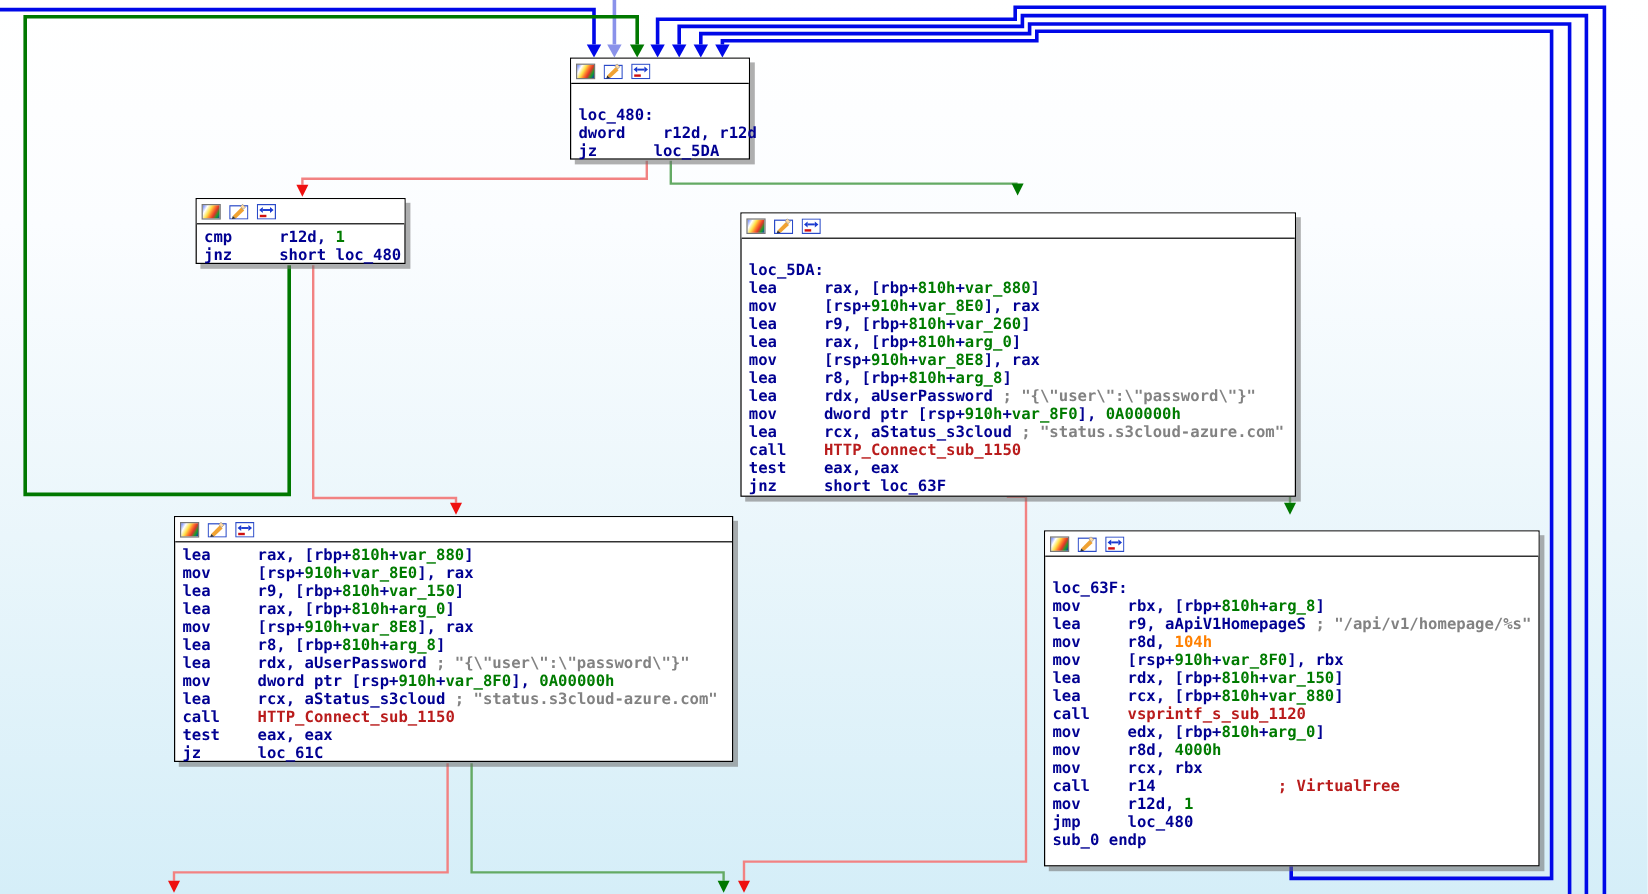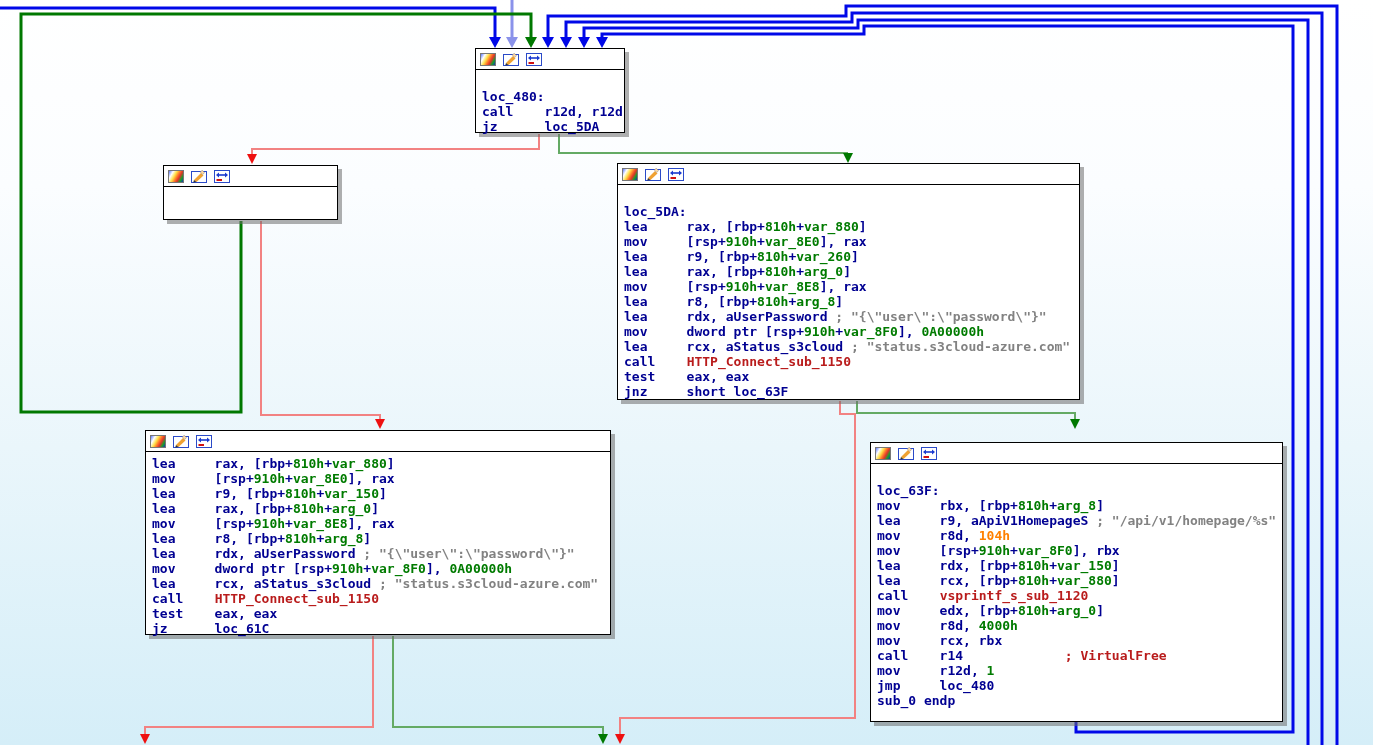--- a/index.html
+++ b/index.html
@@ -113,21 +113,21 @@
     <span class="ico">
       <svg width="16" height="13" viewBox="0 0 16 13">
         <rect x="0.5" y="0.5" width="15" height="12" fill="#ffffff" stroke="#2a4ac8"></rect>
         <polygon points="2,5 5,2.5 5,7.5" fill="#1a3ad0"></polygon>
         <polygon points="14,5 11,2.5 11,7.5" fill="#1a3ad0"></polygon>
         <rect x="5" y="4.2" width="6" height="1.6" fill="#1a3ad0"></rect>
         <rect x="2.5" y="9" width="5.5" height="2" fill="#d01010"></rect>
       </svg>
     </span>
         </div>
-        <div class="node-body"><div class="asm-line"></div><div class="asm-line"><span class="c-n">loc_480:</span></div><div class="asm-line"><span class="c-n">call    r12d, r12d</span></div><div class="asm-line"><span class="c-n">jz      loc_5DA</span></div></div>
+        <div class="node-body"><div class="asm-line"></div><div class="asm-line"><span class="c-n">loc_480:</span></div><div class="asm-line"><span class="c-n">dword    r12d, r12d</span></div><div class="asm-line"><span class="c-n">jz      loc_5DA</span></div></div>
       </div>
       <div class="node" style="left: 163px; top: 165px; width: 175px; height: 55px;">
         <div class="node-title">
     <span class="ico ico-palette"></span>
     <span class="ico">
       <svg width="16" height="13" viewBox="0 0 16 13">
         <rect x="0.5" y="1.5" width="15" height="11" fill="#ffffff" stroke="#2a4ac8"></rect>
         <polygon points="3,10 10,3 12.5,5.5 5.5,12" fill="#f0a232"></polygon>
         <polygon points="3,10 5.5,12 2.2,12.6" fill="#333333"></polygon>
         <rect x="10" y="1" width="3.4" height="2.6" transform="rotate(45 11.5 2)" fill="#ffd9a0" stroke="#888888" stroke-width="0.5"></rect>
@@ -136,22 +136,23 @@
     <span class="ico">
       <svg width="16" height="13" viewBox="0 0 16 13">
         <rect x="0.5" y="0.5" width="15" height="12" fill="#ffffff" stroke="#2a4ac8"></rect>
         <polygon points="2,5 5,2.5 5,7.5" fill="#1a3ad0"></polygon>
         <polygon points="14,5 11,2.5 11,7.5" fill="#1a3ad0"></polygon>
         <rect x="5" y="4.2" width="6" height="1.6" fill="#1a3ad0"></rect>
         <rect x="2.5" y="9" width="5.5" height="2" fill="#d01010"></rect>
       </svg>
     </span>
         </div>
-      </div>
-      <div class="node" style="left: 617px; top: 163px; width: 463px; height: 237px;">
+        <div class="node-body"><div class="asm-line"><span class="c-n">cmp     r12d, </span><span class="c-g">1</span></div><div class="asm-line"><span class="c-n">jnz     short loc_480</span></div></div>
+      </div>
+      <div class="node" style="left: 617px; top: 177px; width: 463px; height: 237px;">
         <div class="node-title">
     <span class="ico ico-palette"></span>
     <span class="ico">
       <svg width="16" height="13" viewBox="0 0 16 13">
         <rect x="0.5" y="1.5" width="15" height="11" fill="#ffffff" stroke="#2a4ac8"></rect>
         <polygon points="3,10 10,3 12.5,5.5 5.5,12" fill="#f0a232"></polygon>
         <polygon points="3,10 5.5,12 2.2,12.6" fill="#333333"></polygon>
         <rect x="10" y="1" width="3.4" height="2.6" transform="rotate(45 11.5 2)" fill="#ffd9a0" stroke="#888888" stroke-width="0.5"></rect>
       </svg>
     </span>

